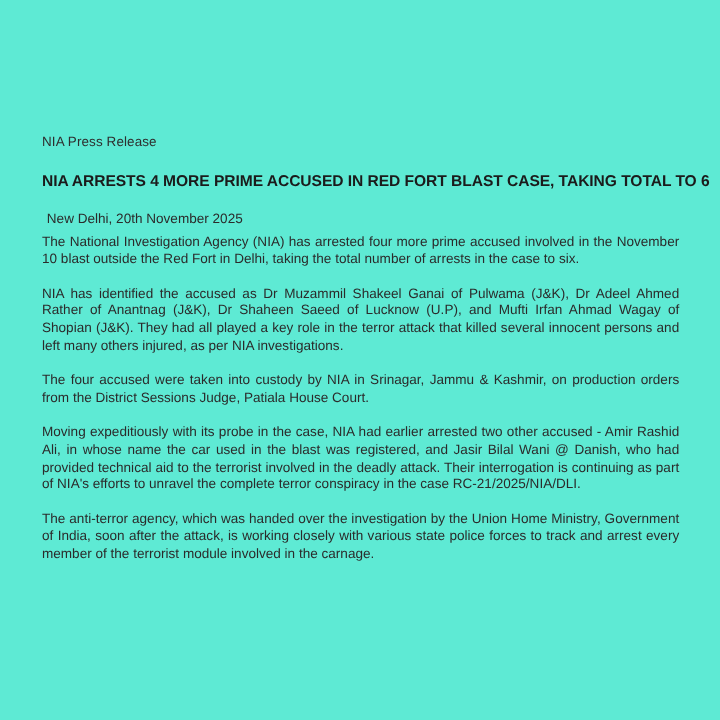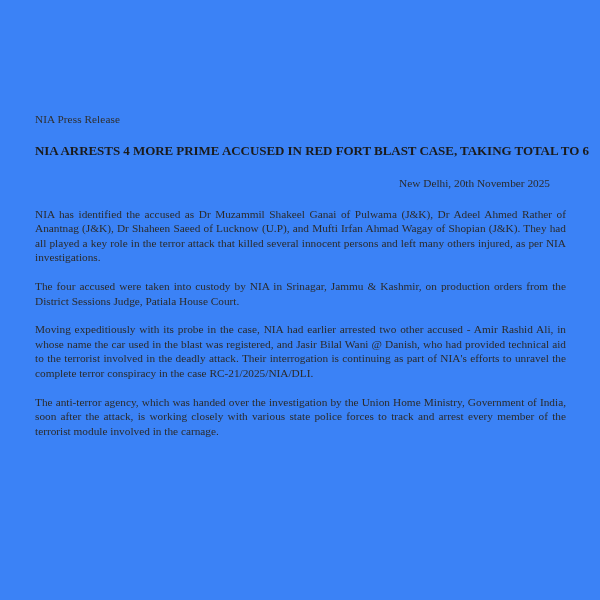--- a/index.html
+++ b/index.html
@@ -13,23 +13,22 @@
     height: 600px;
     overflow: hidden;
     font-family: "Liberation Sans", sans-serif;
     color: #2b2b2b;
     -webkit-font-smoothing: antialiased;
   }
   .page {
     position: relative;
     width: 600px;
     height: 600px;
-    background: #3b82f6;
+    background: #5eead4;
     box-sizing: border-box;
-    font-family: Liberation Serif, serif;
   }
   .content {
     position: absolute;
     left: 35px;
     top: 112px;
     width: 531px;
   }
   .kicker {
     font-size: 11.2px;
     line-height: 14px;
@@ -45,22 +44,22 @@
     color: #1b1b1b;
     letter-spacing: -0.05px;
     margin: 0 0 18px 0;
     text-align: left;
     white-space: nowrap;
   }
   .dateline {
     font-size: 11.3px;
     line-height: 14.6px;
     color: #2b2b2b;
-    margin: 16px;
-    text-align: right;
+    margin: 4px;
+    text-align: left;
   }
   p.body-para {
     font-size: 11.3px;
     line-height: 14.6px;
     color: #2b2b2b;
     margin: 0 0 14px 0;
     text-align: justify;
     text-justify: inter-word;
     hyphens: none;
   }
@@ -79,20 +78,21 @@
 
 <div class="page">
   <div class="content">
 
     <div class="kicker">NIA Press Release</div>
 
     <div class="headline">NIA ARRESTS 4 MORE PRIME ACCUSED IN RED FORT BLAST CASE, TAKING TOTAL TO 6</div>
 
     <div class="lead-block">
       <div class="dateline">New Delhi, 20th November 2025</div>
+      <p class="body-para">The National Investigation Agency (NIA) has arrested four more prime accused involved in the November 10 blast outside the Red Fort in Delhi, taking the total number of arrests in the case to six.</p>
     </div>
 
     <p class="body-para">NIA has identified the accused as Dr Muzammil Shakeel Ganai of Pulwama (J&amp;K), Dr Adeel Ahmed Rather of Anantnag (J&amp;K), Dr Shaheen Saeed of Lucknow (U.P), and Mufti Irfan Ahmad Wagay of Shopian (J&amp;K). They had all played a key role in the terror attack that killed several innocent persons and left many others injured, as per NIA investigations.</p>
 
     <p class="body-para">The four accused were taken into custody by NIA in Srinagar, Jammu &amp; Kashmir, on production orders from the District Sessions Judge, Patiala House Court.</p>
 
     <p class="body-para">Moving expeditiously with its probe in the case, NIA had earlier arrested two other accused - Amir Rashid Ali, in whose name the car used in the blast was registered, and Jasir Bilal Wani @ Danish, who had provided technical aid to the terrorist involved in the deadly attack. Their interrogation is continuing as part of NIA's efforts to unravel the complete terror conspiracy in the case RC-21/2025/NIA/DLI.</p>
 
     <p class="body-para">The anti-terror agency, which was handed over the investigation by the Union Home Ministry, Government of India, soon after the attack, is working closely with various state police forces to track and arrest every member of the terrorist module involved in the carnage.</p>
 

